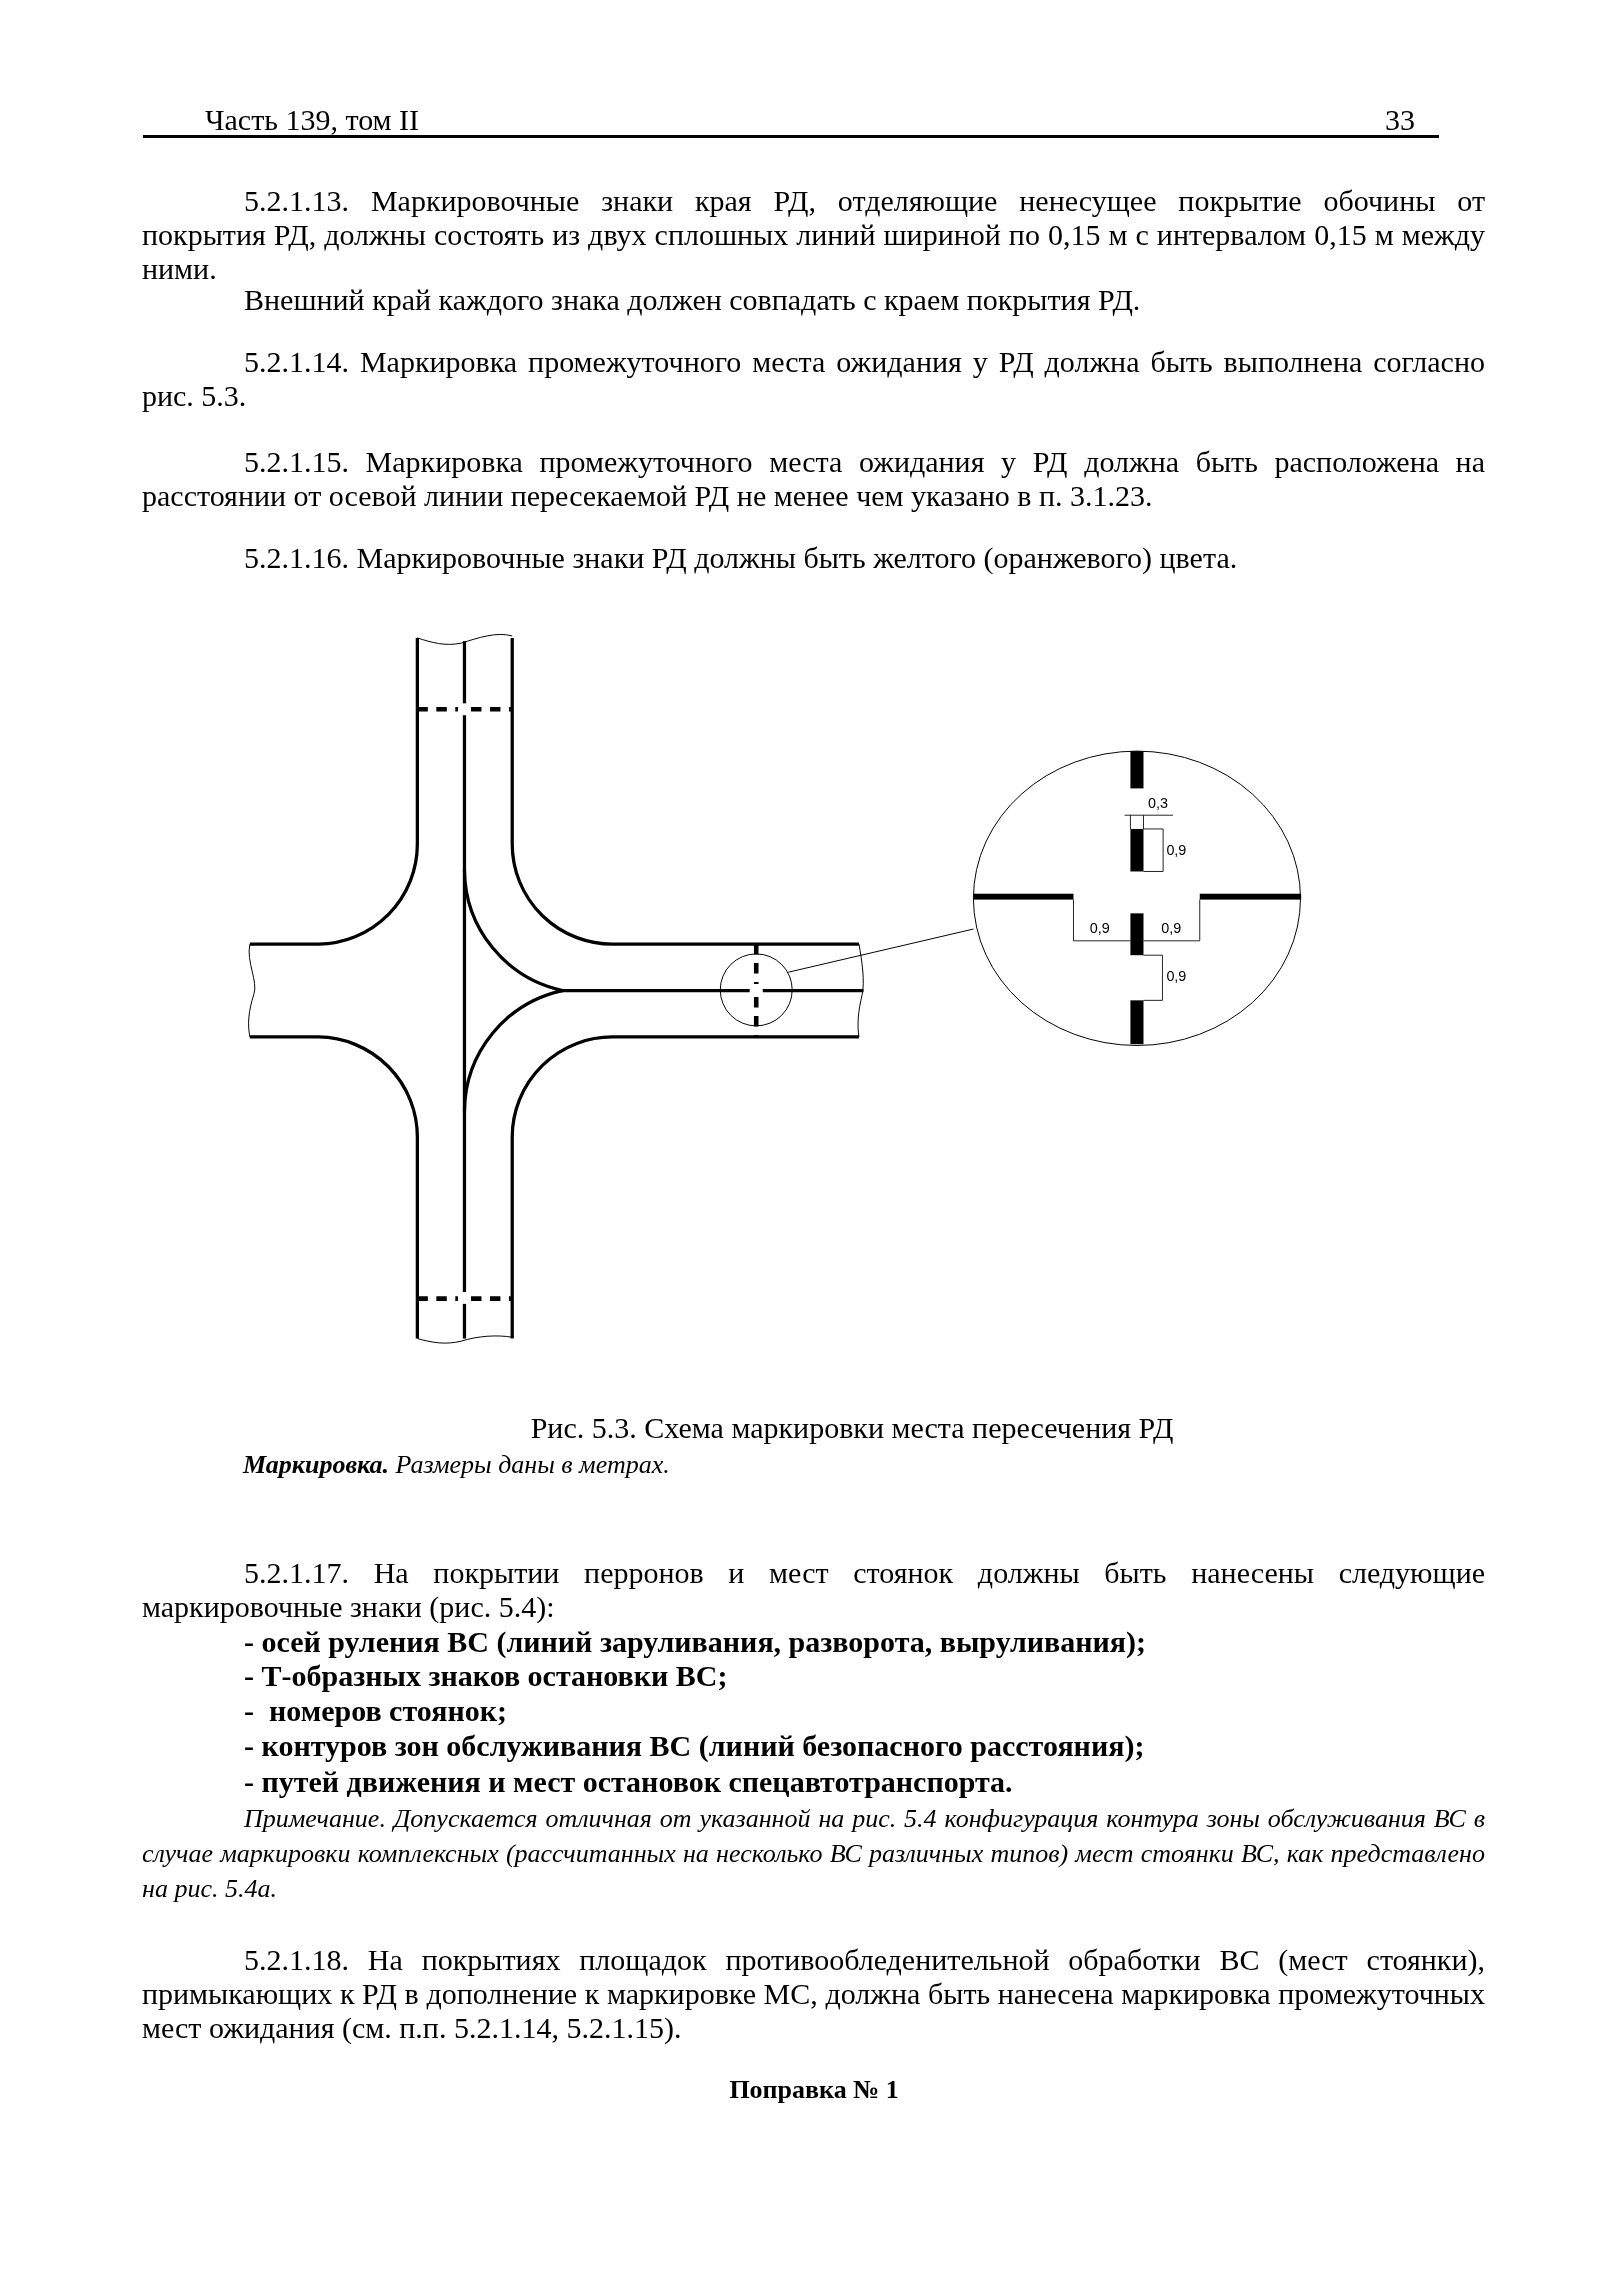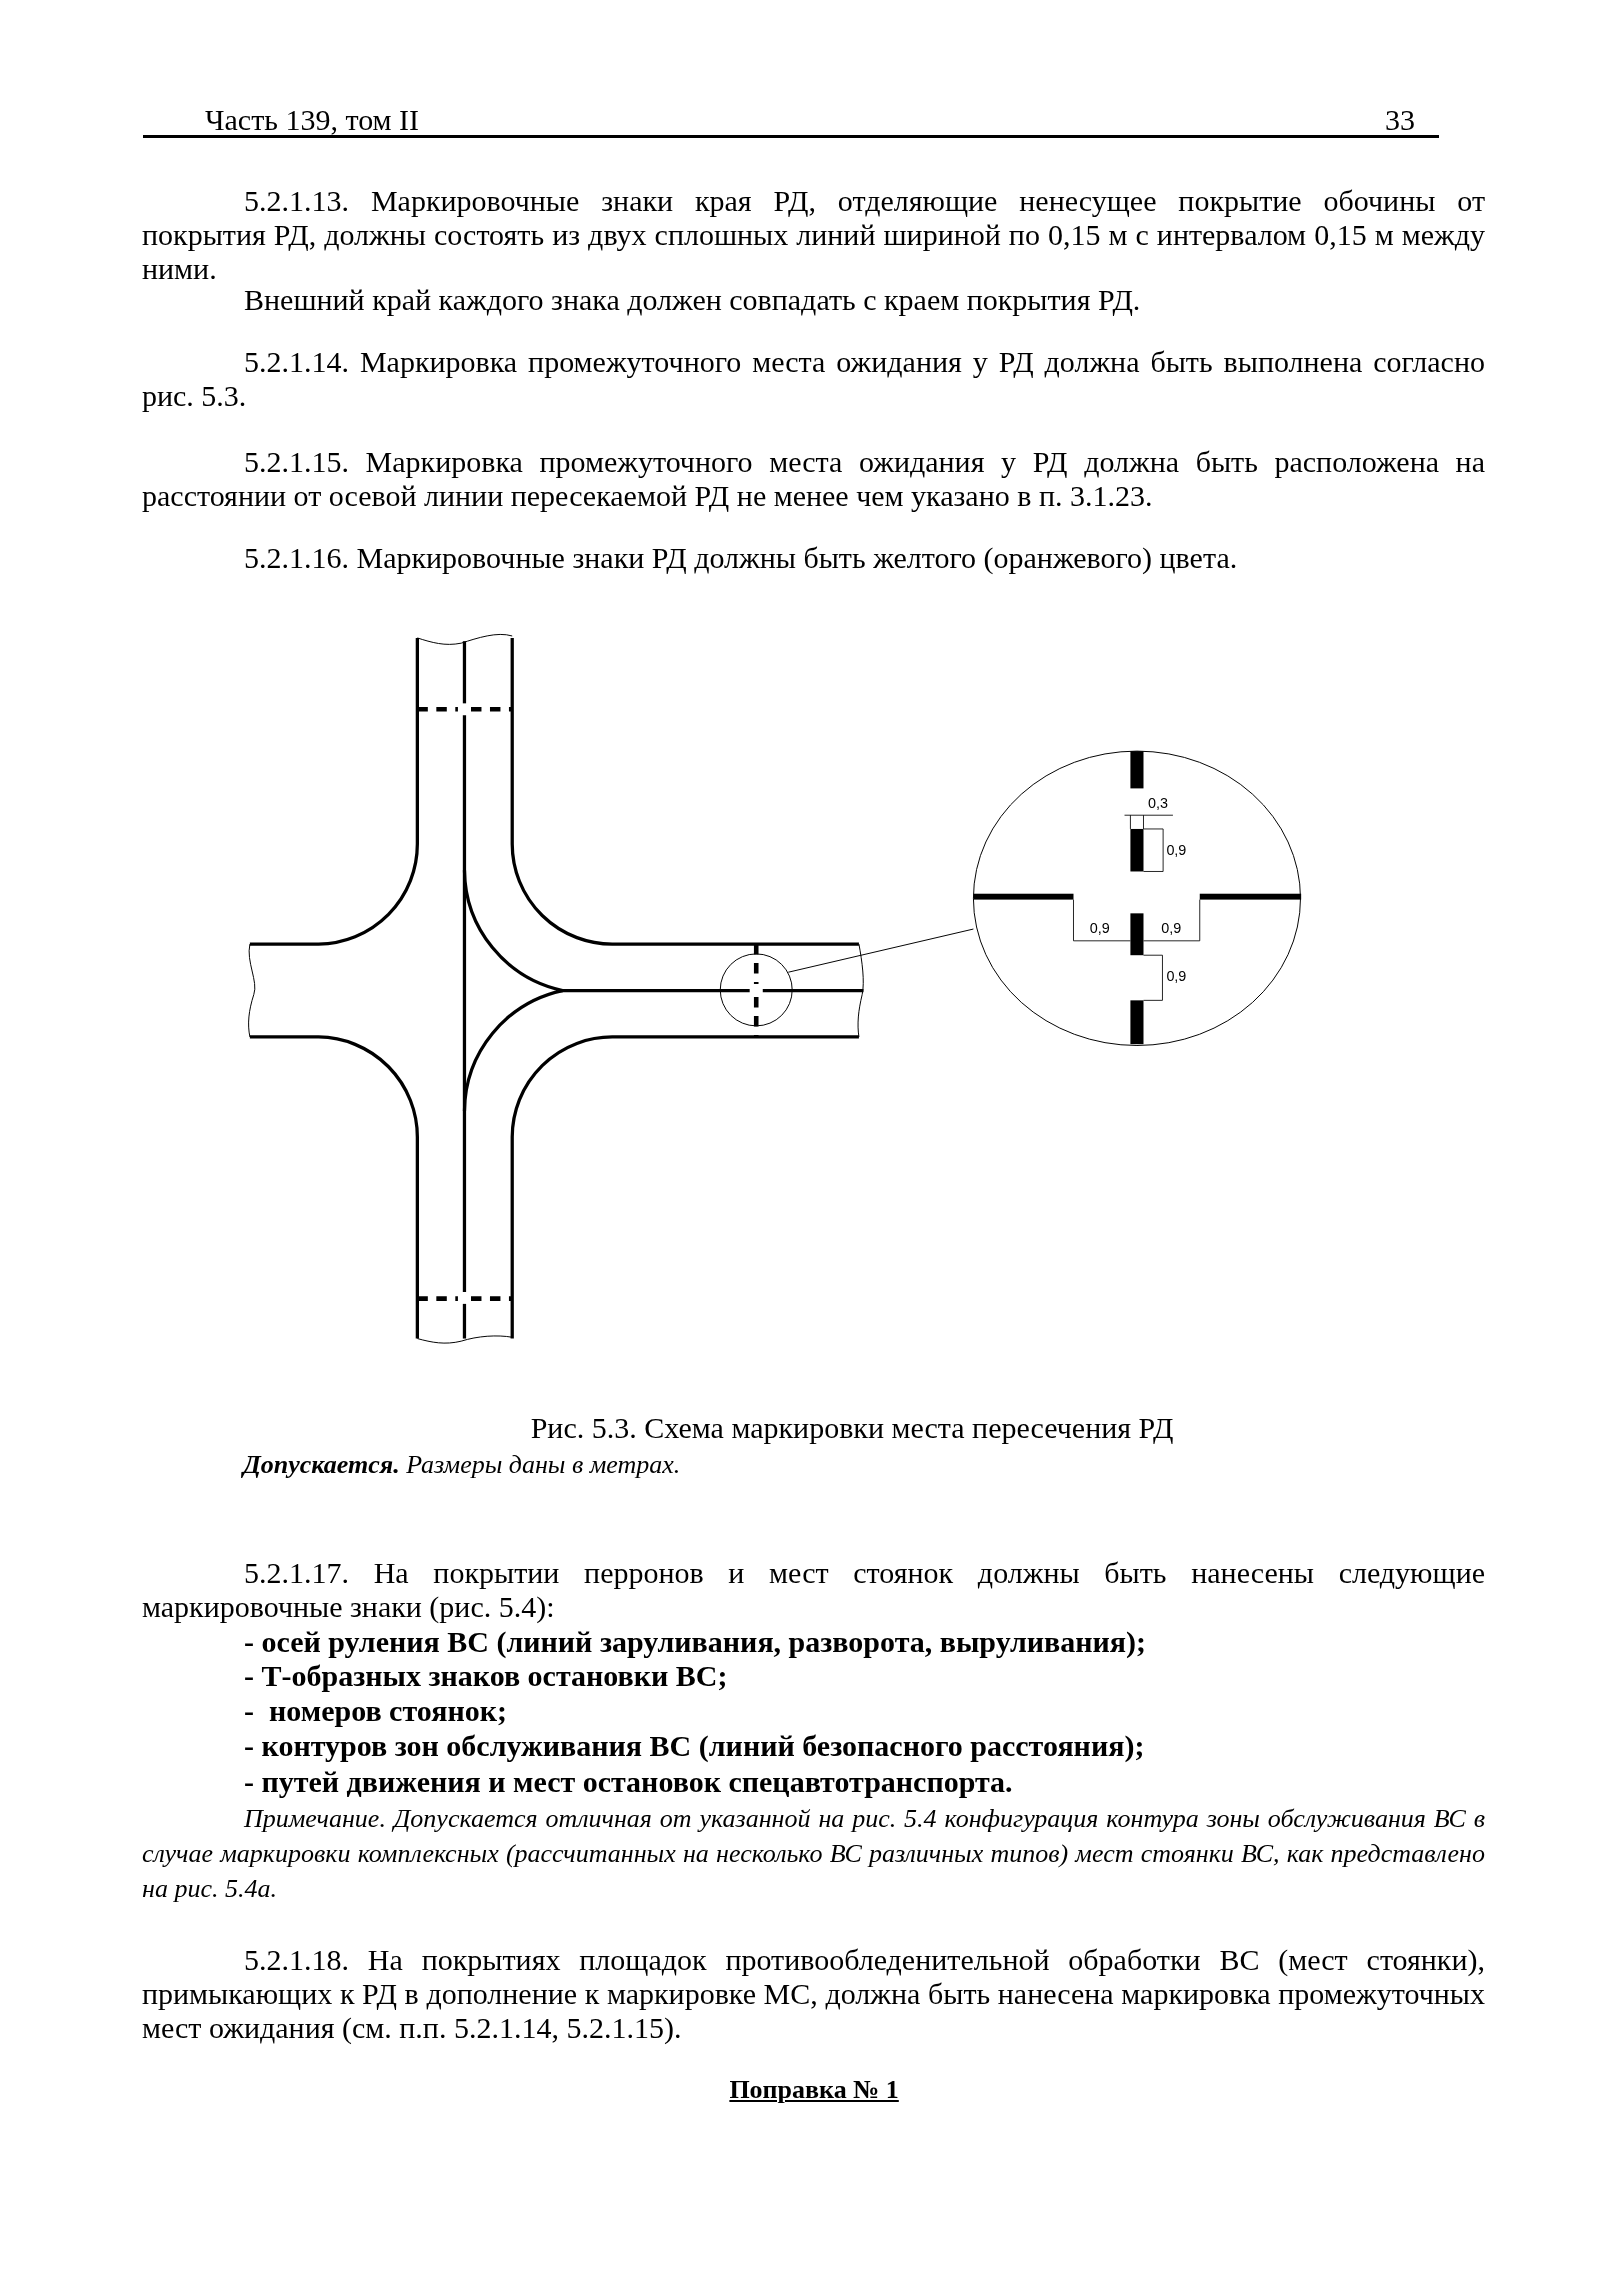--- a/index.html
+++ b/index.html
@@ -12,21 +12,21 @@
   .para { position:absolute; left:142px; width:1343px; font-size:30px; line-height:34px;
           text-align:justify; text-indent:102px; margin:0; }
   .bullet { position:absolute; left:244px; font-size:30px; line-height:34px; white-space:pre; margin:0;font-weight:bold; }
   .caption { position:absolute; left:0; width:1623px; text-align:center; font-size:30px; line-height:34px; padding-left:9.2px; box-sizing:border-box; }
   .fig-note { position:absolute; left:243px; font-size:26px; line-height:31px; font-style:italic; }
   .fig-note b { font-weight:bold; }
   .note-para { position:absolute; left:142px; width:1343px; font-size:26px; line-height:35px;
                text-align:justify; text-indent:102px; margin:0; font-style:italic; }
   .note-para b { font-weight:normal; }
   .footer { position:absolute; left:0; width:1623px; text-align:center; top:2074px;
-            font-size:26px; line-height:31px; font-weight:bold; padding-left:5.2px; box-sizing:border-box;text-decoration:underline; }
+            font-size:26px; line-height:31px; font-weight:bold; padding-left:5.2px; box-sizing:border-box; }
   svg text { font-family:"Liberation Sans", "DejaVu Sans", sans-serif; }
 </style>
 </head>
 <body>
 
 <div class="abs hdr-left">Часть 139, том II</div>
 <div class="abs hdr-right">33</div>
 <div class="abs hdr-rule"></div>
 
 <p class="para" style="top:184px;">5.2.1.13. Маркировочные знаки края РД, отделяющие ненесущее покрытие обочины от покрытия РД, должны состоять из двух сплошных линий шириной по 0,15 м с интервалом 0,15 м между ними.</p>
@@ -102,21 +102,21 @@
     </g>
     <text x="1755" y="1235" font-size="22">0,3</text>
     <text x="1783" y="1307" font-size="22">0,9</text>
     <text x="1666" y="1426" font-size="22">0,9</text>
     <text x="1775" y="1426" font-size="22">0,9</text>
     <text x="1783" y="1500" font-size="22">0,9</text>
   </g>
 </svg>
 
 <div class="caption" style="top:1411px;margin-left:36px;">Рис. 5.3. Схема маркировки места пересечения РД</div>
-<div class="fig-note" style="top:1449px;"><b>Допускается.</b><span> Размеры даны в метрах.</span></div>
+<div class="fig-note" style="top:1449px;"><b>Маркировка.</b><span> Размеры даны в метрах.</span></div>
 
 <p class="para" style="top:1556px;">5.2.1.17. На покрытии перронов и мест стоянок должны быть нанесены следующие маркировочные знаки (рис. 5.4):</p>
 
 <div class="bullet" style="top:1625px;">- осей руления ВС (линий заруливания, разворота, выруливания);</div>
 <div class="bullet" style="top:1659px;">- Т-образных знаков остановки ВС;</div>
 <div class="bullet" style="top:1694px;">-  номеров стоянок;</div>
 <div class="bullet" style="top:1729px;text-align:center;">- контуров зон обслуживания ВС (линий безопасного расстояния);</div>
 <div class="bullet" style="top:1765px;">- путей движения и мест остановок спецавтотранспорта.</div>
 
 <p class="note-para" style="top:1801px;"><b>Примечание</b><span>. Допускается  отличная от указанной на рис. 5.4 конфигурация контура зоны обслуживания ВС в случае маркировки комплексных (рассчитанных на несколько ВС различных типов) мест стоянки ВС, как представлено на рис. 5.4а.</span></p>

